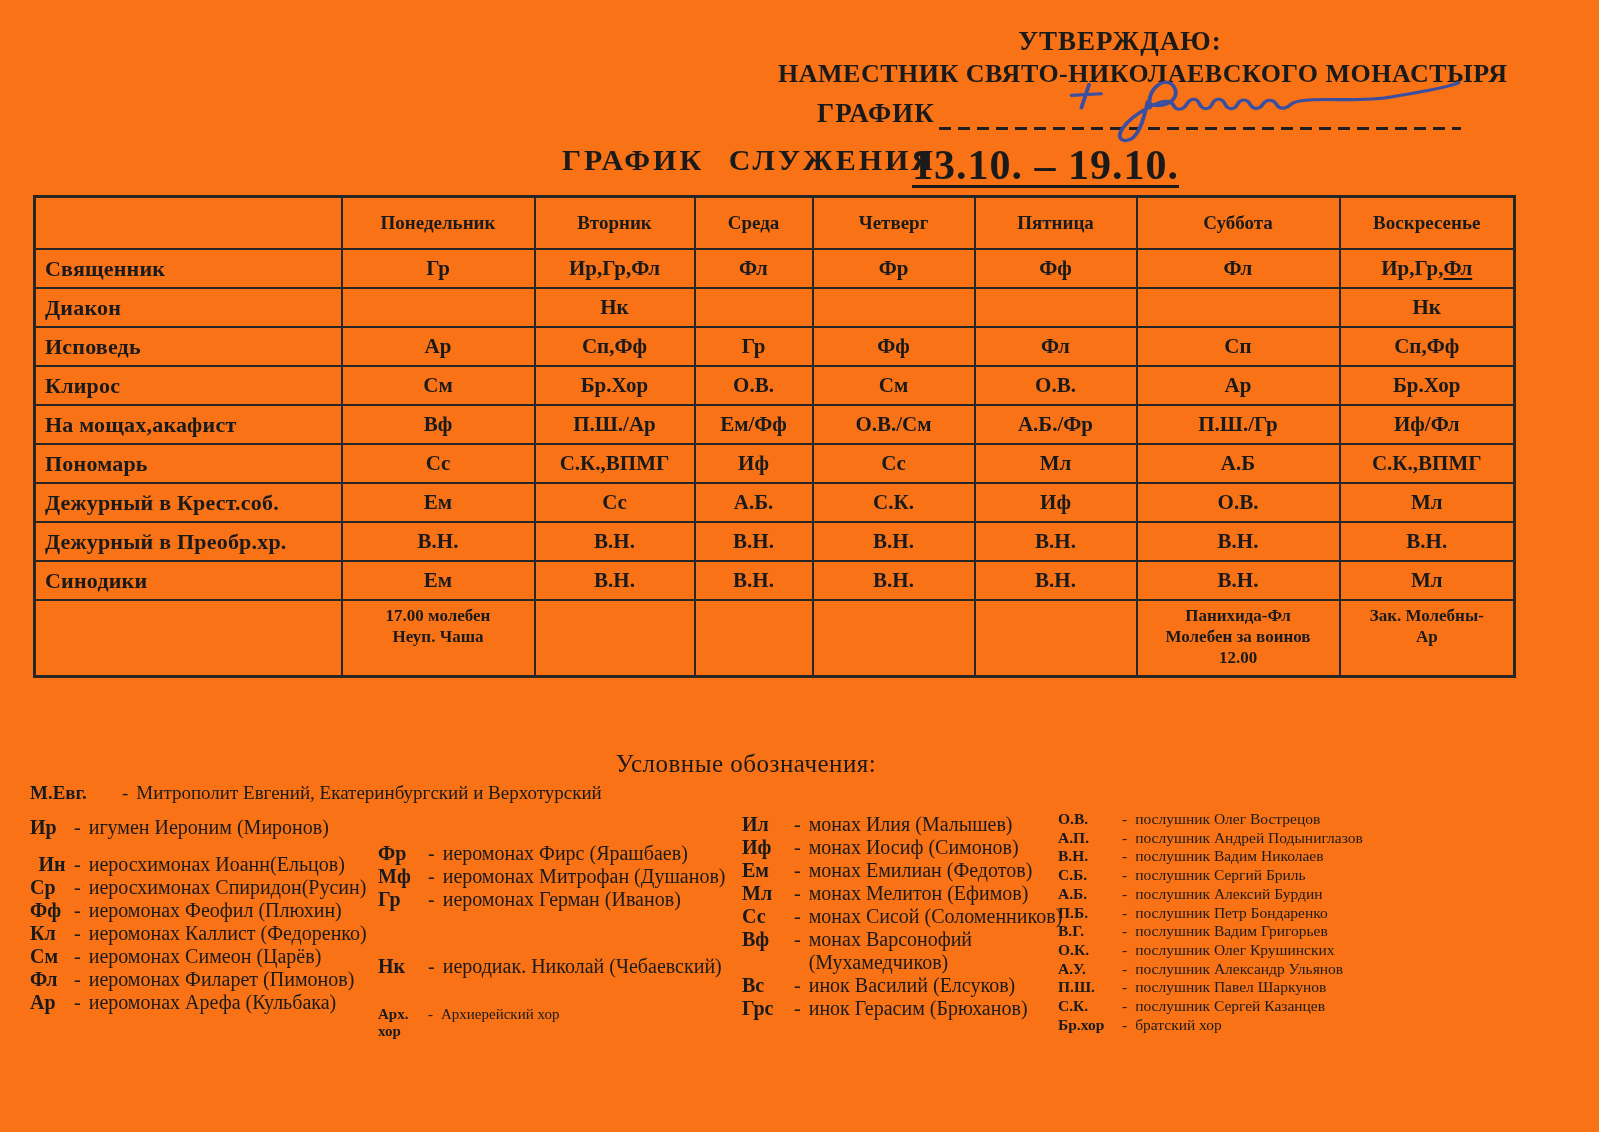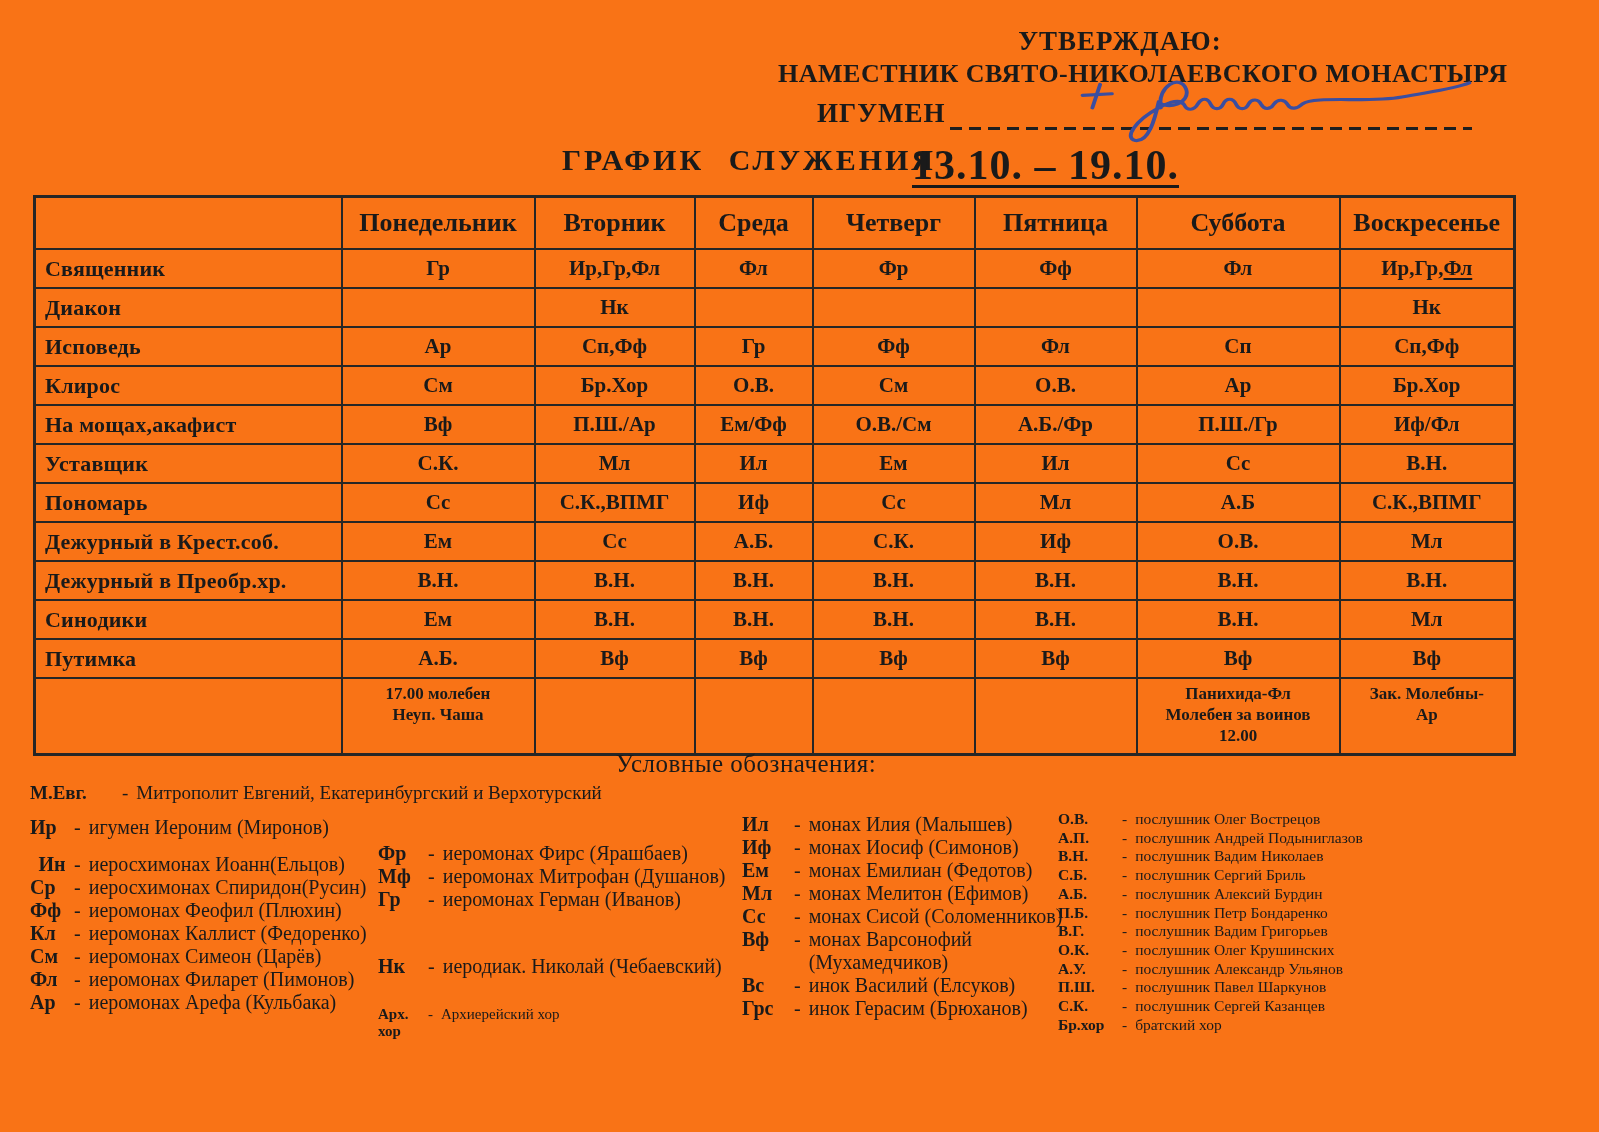--- a/index.html
+++ b/index.html
@@ -40,21 +40,21 @@
     font-weight:bold;font-size:42px;letter-spacing:1px;white-space:nowrap;
     text-decoration:underline;text-decoration-thickness:2.5px;text-underline-offset:6px;text-align:right;
   }
   
   table.schedule{
     position:absolute;left:33px;top:195px;width:1480px;
     border-collapse:collapse;table-layout:fixed;
     border:3px solid #262626;
   }
   table.schedule td,table.schedule th{border:2px solid #262626;overflow:hidden;}
-  tr.day-row th{height:48px;font-size:26px;font-weight:bold;text-align:center;vertical-align:middle;}
+  tr.day-row th{height:48px;font-size:19px;font-weight:bold;text-align:center;vertical-align:middle;}
   tr.body-row{height:39px;}
   td.row-label{font-size:22px;font-weight:bold;text-align:left;padding-left:9px;letter-spacing:0.2px;white-space:nowrap;}
   td.cell{font-size:21px;font-weight:bold;text-align:center;vertical-align:middle;white-space:nowrap;}
   td.cell .u{text-decoration:underline;text-decoration-thickness:2px;text-underline-offset:3px;}
   tr.notes-row{height:76px;padding-left:16px;}
   td.notes-cell{
     font-size:17px;font-weight:bold;text-align:center;vertical-align:top;
     padding-top:4px;line-height:21px;white-space:pre-line;
   }
   
@@ -83,21 +83,21 @@
   .legend-entry.small{font-size:15px;line-height:17px;padding-top:2px;}
 </style>
 </head>
 <body>
 
 <div class="page">
 
   <div class="approve-line1">УТВЕРЖДАЮ:</div>
   <div class="approve-line2">НАМЕСТНИК СВЯТО-НИКОЛАЕВСКОГО МОНАСТЫРЯ</div>
   <div class="approve-line3">
-    <span class="role-label">ИГУМЕН</span>
+    <span class="role-label">ГРАФИК</span>
     <span class="sig-line">
       <span class="dash-rule"></span>
       <svg class="sig-svg" viewBox="0 0 430 95" preserveAspectRatio="none" fill="none" stroke="#3b4ea0" stroke-width="4" stroke-linecap="round" stroke-linejoin="round">
         <path d="M36,16 L28,46"></path>
         <path d="M18,30 L48,28"></path>
         <path d="M98,46 C94,18 118,2 124,22 C129,40 104,50 96,38 C92,60 86,90 72,88 C60,85 72,62 96,46 C108,38 118,34 122,42 C125,50 132,50 136,41 C140,33 146,33 149,41 C152,49 159,49 162,41 C165,33 172,33 175,41 C178,49 185,49 188,41 C191,34 198,34 201,42 C204,49 211,48 214,41 C218,34 225,35 228,42 C231,49 238,47 243,41 C256,30 310,40 345,32 C375,25 398,22 414,14"></path>
       </svg>
     </span>
   </div>
 
@@ -172,30 +172,20 @@
           <td class="row-label">На мощах,акафист</td>
           <td class="cell">Вф</td>
           <td class="cell">П.Ш./Ар</td>
           <td class="cell">Ем/Фф</td>
           <td class="cell">О.В./См</td>
           <td class="cell">А.Б./Фр</td>
           <td class="cell">П.Ш./Гр</td>
           <td class="cell">Иф/Фл</td>
         </tr>
         <tr class="body-row">
-          <td class="row-label">Уставщик</td>
-          <td class="cell">С.К.</td>
-          <td class="cell">Мл</td>
-          <td class="cell">Ил</td>
-          <td class="cell">Ем</td>
-          <td class="cell">Ил</td>
-          <td class="cell">Сс</td>
-          <td class="cell">В.Н.</td>
-        </tr>
-        <tr class="body-row">
           <td class="row-label">Пономарь</td>
           <td class="cell">Сс</td>
           <td class="cell">С.К.,ВПМГ</td>
           <td class="cell">Иф</td>
           <td class="cell">Сс</td>
           <td class="cell">Мл</td>
           <td class="cell">А.Б</td>
           <td class="cell">С.К.,ВПМГ</td>
         </tr>
         <tr class="body-row">
@@ -220,30 +210,20 @@
         </tr>
         <tr class="body-row">
           <td class="row-label">Синодики</td>
           <td class="cell">Ем</td>
           <td class="cell">В.Н.</td>
           <td class="cell">В.Н.</td>
           <td class="cell">В.Н.</td>
           <td class="cell">В.Н.</td>
           <td class="cell">В.Н.</td>
           <td class="cell">Мл</td>
-        </tr>
-        <tr class="body-row">
-          <td class="row-label">Путимка</td>
-          <td class="cell">А.Б.</td>
-          <td class="cell">Вф</td>
-          <td class="cell">Вф</td>
-          <td class="cell">Вф</td>
-          <td class="cell">Вф</td>
-          <td class="cell">Вф</td>
-          <td class="cell">Вф</td>
         </tr>
         <tr class="notes-row">
           <td class="row-label"></td>
           <td class="notes-cell">17.00  молебен
 Неуп. Чаша</td>
           <td class="notes-cell"></td>
           <td class="notes-cell"></td>
           <td class="notes-cell"></td>
           <td class="notes-cell"></td>
           <td class="notes-cell">Панихида-Фл

